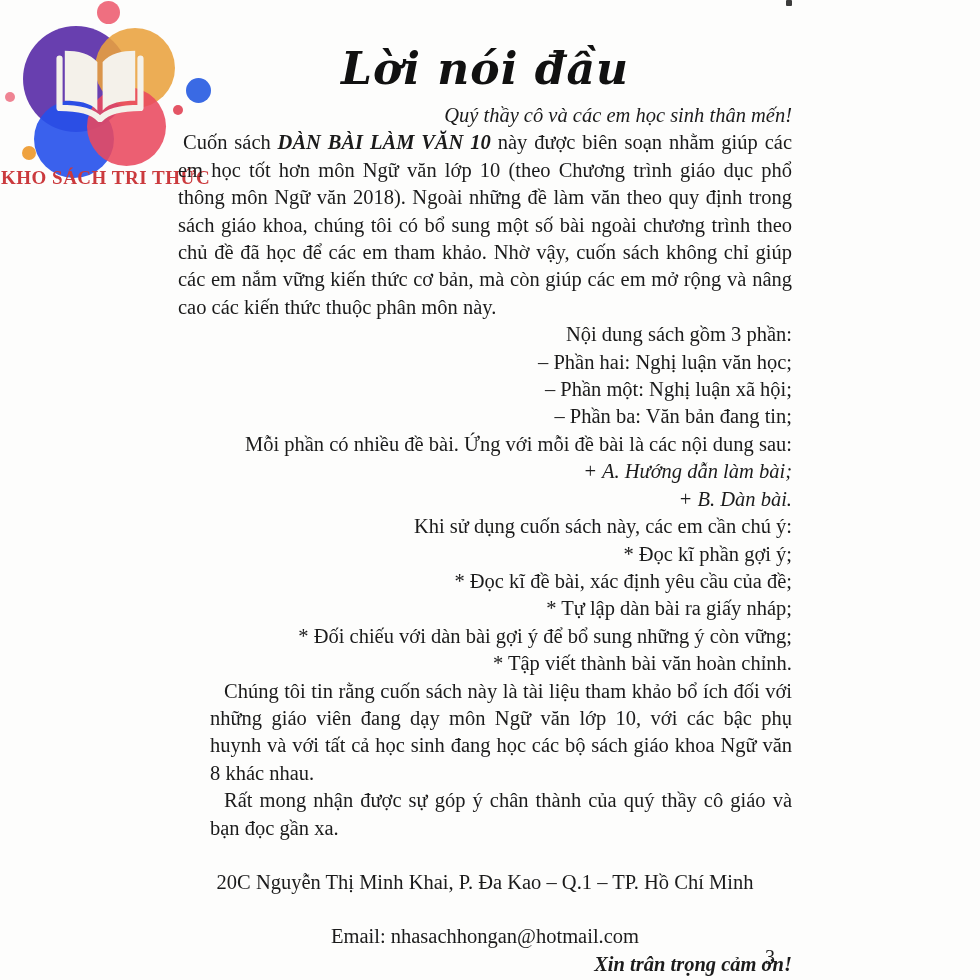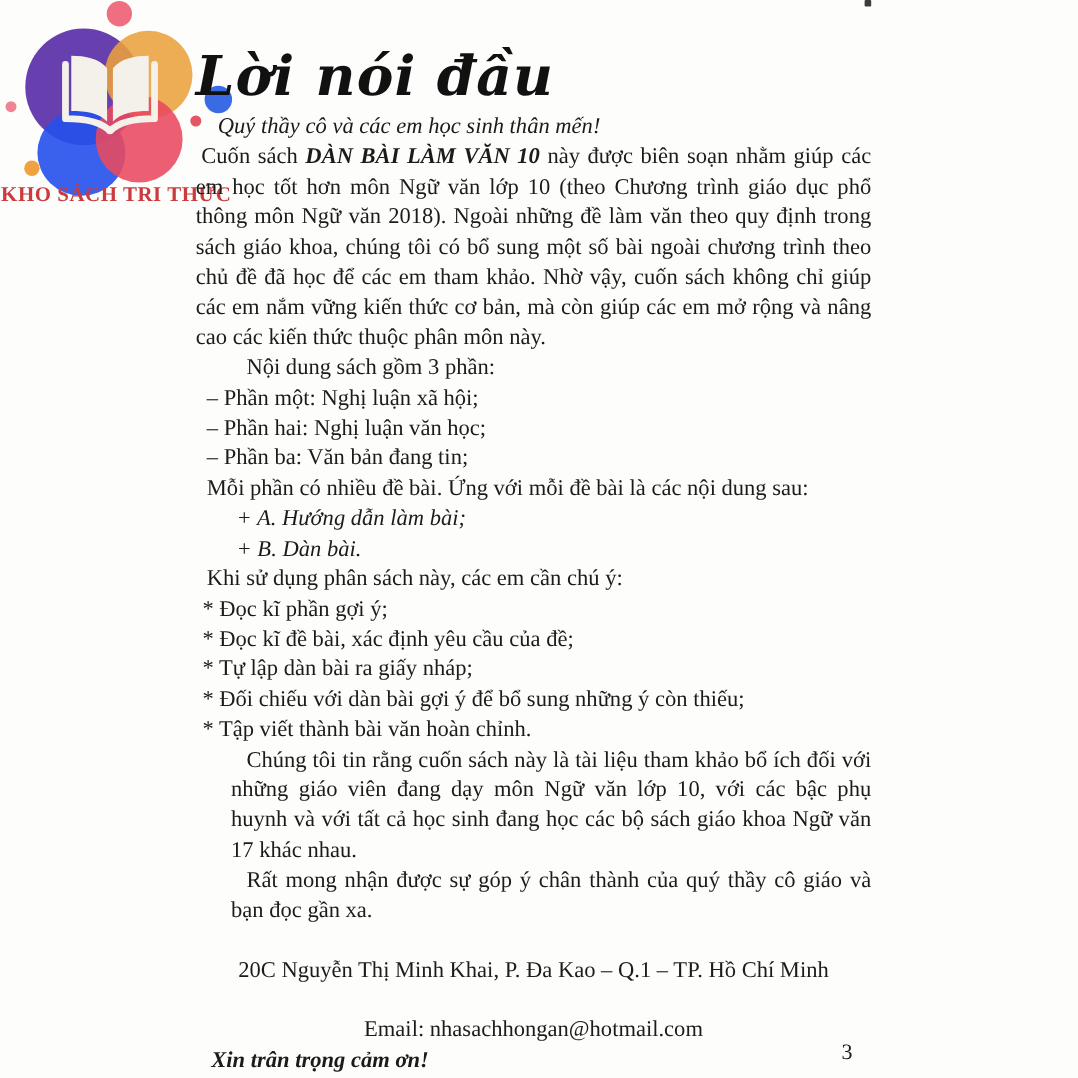--- a/index.html
+++ b/index.html
@@ -32,25 +32,25 @@
 
   
   .speck{position:absolute;left:786px;top:0px;width:6px;height:6px;background:#3c3c3c;border-radius:1px;}
 
   
   .doc{
     position:absolute;left:178px;top:44px;width:614px;
     font-size:20.5px;line-height:27.4px;
   }
   .title{
-    text-align:left;font-family:"DejaVu Serif", serif;
-    font-style:italic;font-weight:bold;font-size:50px;line-height:50px;
+    text-align:center;font-family:"DejaVu Serif", serif;
+    font-style:italic;font-weight:bold;font-size:44px;line-height:50px;
     margin:0 0 8px 0;letter-spacing:1px;color:#111;
   }
-  p{margin:0;}
+  p{margin:0;text-align:right;}
   .just{text-align:justify;}
   .ind{text-indent:14px;margin-left:32px;}
   .ind-sm{text-indent:5px;}
   .salutation{font-style:italic;text-indent:20px;}
   .list-item{text-indent:10px;}
   .sub-item{text-indent:37px;font-style:italic;}
   .tip{text-indent:6px;}
   .bold{font-weight:bold;}
   .bold-italic{font-weight:bold;font-style:italic;}
   .center{text-align:center;margin-top:27px;}
@@ -84,36 +84,36 @@
   <div class="speck"></div>
 
   <div class="doc">
     <h1 class="title">Lời nói đầu</h1>
 
     <p class="salutation">Quý thầy cô và các em học sinh thân mến!</p>
 
     <p class="just ind-sm"><span>Cuốn sách </span><span class="bold-italic">DÀN BÀI LÀM VĂN 10</span><span> này được biên soạn nhằm giúp các em học tốt hơn môn Ngữ văn lớp 10 (theo Chương trình giáo dục phổ thông môn Ngữ văn 2018). Ngoài những đề làm văn theo quy định trong sách giáo khoa, chúng tôi có bổ sung một số bài ngoài chương trình theo chủ đề đã học để các em tham khảo. Nhờ vậy, cuốn sách không chỉ giúp các em nắm vững kiến thức cơ bản, mà còn giúp các em mở rộng và nâng cao các kiến thức thuộc phân môn này.</span></p>
 
     <p class="ind">Nội dung sách gồm 3 phần:</p>
+    <p class="list-item">–  Phần hai: Nghị luận văn học;</p>
     <p class="list-item">–  Phần một: Nghị luận xã hội;</p>
-    <p class="list-item">–  Phần hai: Nghị luận văn học;</p>
     <p class="list-item">–  Phần ba: Văn bản đang tin;</p>
 
     <p class="list-item">Mỗi phần có nhiều đề bài. Ứng với mỗi đề bài là các nội dung sau:</p>
     <p class="sub-item">+  A. Hướng dẫn làm bài;</p>
     <p class="sub-item">+  B. Dàn bài.</p>
 
-    <p class="list-item">Khi sử dụng phân sách này, các em cần chú ý:</p>
+    <p class="list-item">Khi sử dụng cuốn sách này, các em cần chú ý:</p>
     <p class="tip">* Đọc kĩ phần gợi ý;</p>
     <p class="tip">* Đọc kĩ đề bài, xác định yêu cầu của đề;</p>
     <p class="tip">* Tự lập dàn bài ra giấy nháp;</p>
-    <p class="tip">* Đối chiếu với dàn bài gợi ý để bổ sung những ý còn thiếu;</p>
+    <p class="tip">* Đối chiếu với dàn bài gợi ý để bổ sung những ý còn vững;</p>
     <p class="tip">* Tập viết thành bài văn hoàn chỉnh.</p>
 
-    <p class="just ind">Chúng tôi tin rằng cuốn sách này là tài liệu tham khảo bổ ích đối với những giáo viên đang dạy môn Ngữ văn lớp 10, với các bậc phụ huynh và với tất cả học sinh đang học các bộ sách giáo khoa Ngữ văn 17 khác nhau.</p>
+    <p class="just ind">Chúng tôi tin rằng cuốn sách này là tài liệu tham khảo bổ ích đối với những giáo viên đang dạy môn Ngữ văn lớp 10, với các bậc phụ huynh và với tất cả học sinh đang học các bộ sách giáo khoa Ngữ văn 8 khác nhau.</p>
     <p class="just ind">Rất mong nhận được sự góp ý chân thành của quý thầy cô giáo và bạn đọc gần xa.</p>
 
     <p class="center">20C Nguyễn Thị Minh Khai, P. Đa Kao – Q.1 – TP. Hồ Chí Minh</p>
     <p class="center">Email: nhasachhongan@hotmail.com</p>
 
     <p class="closing">Xin trân trọng cảm ơn!</p>
     <p class="signature">Tác giả</p>
   </div>
 
   <div class="pagenum">3</div>

